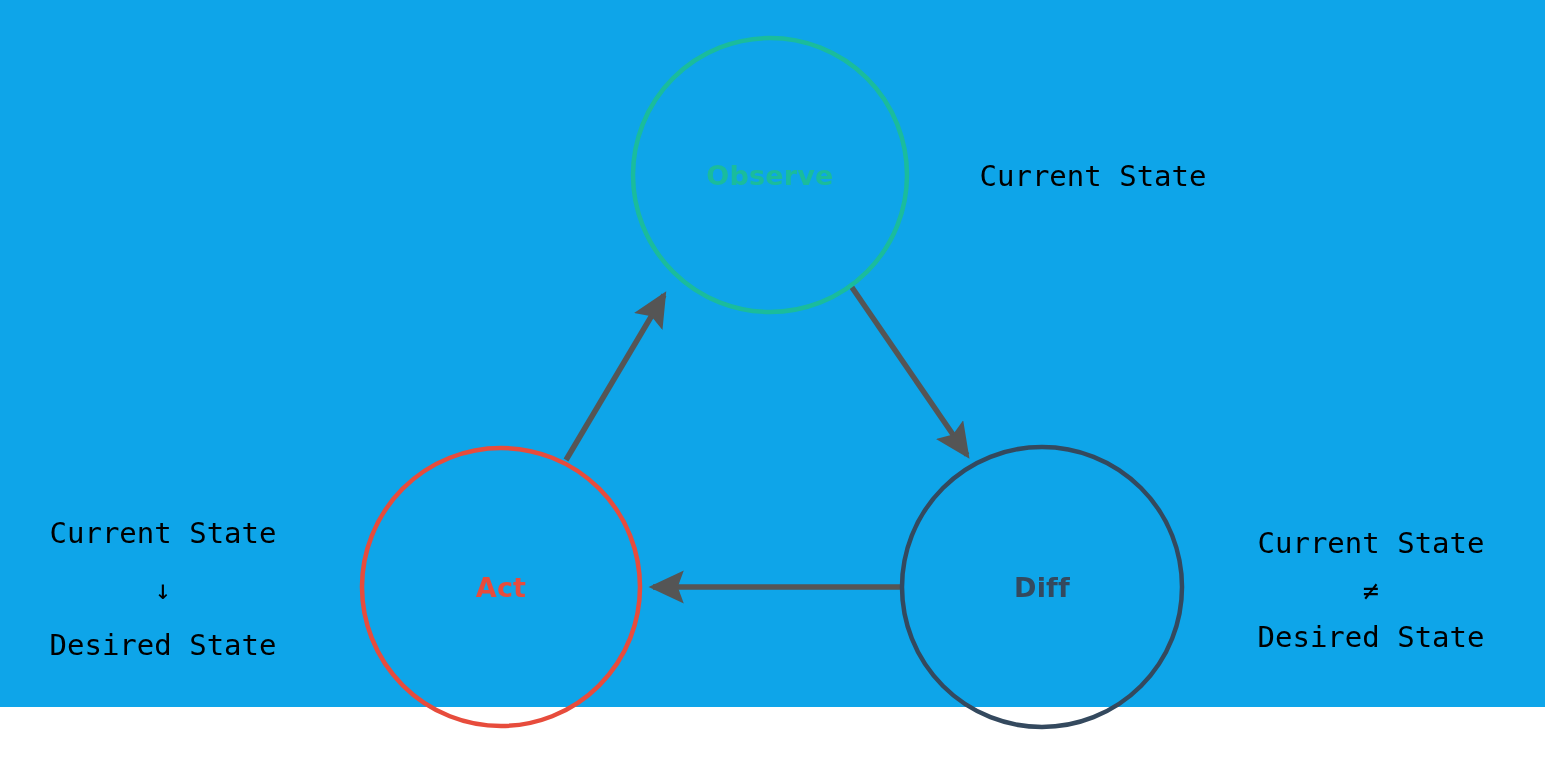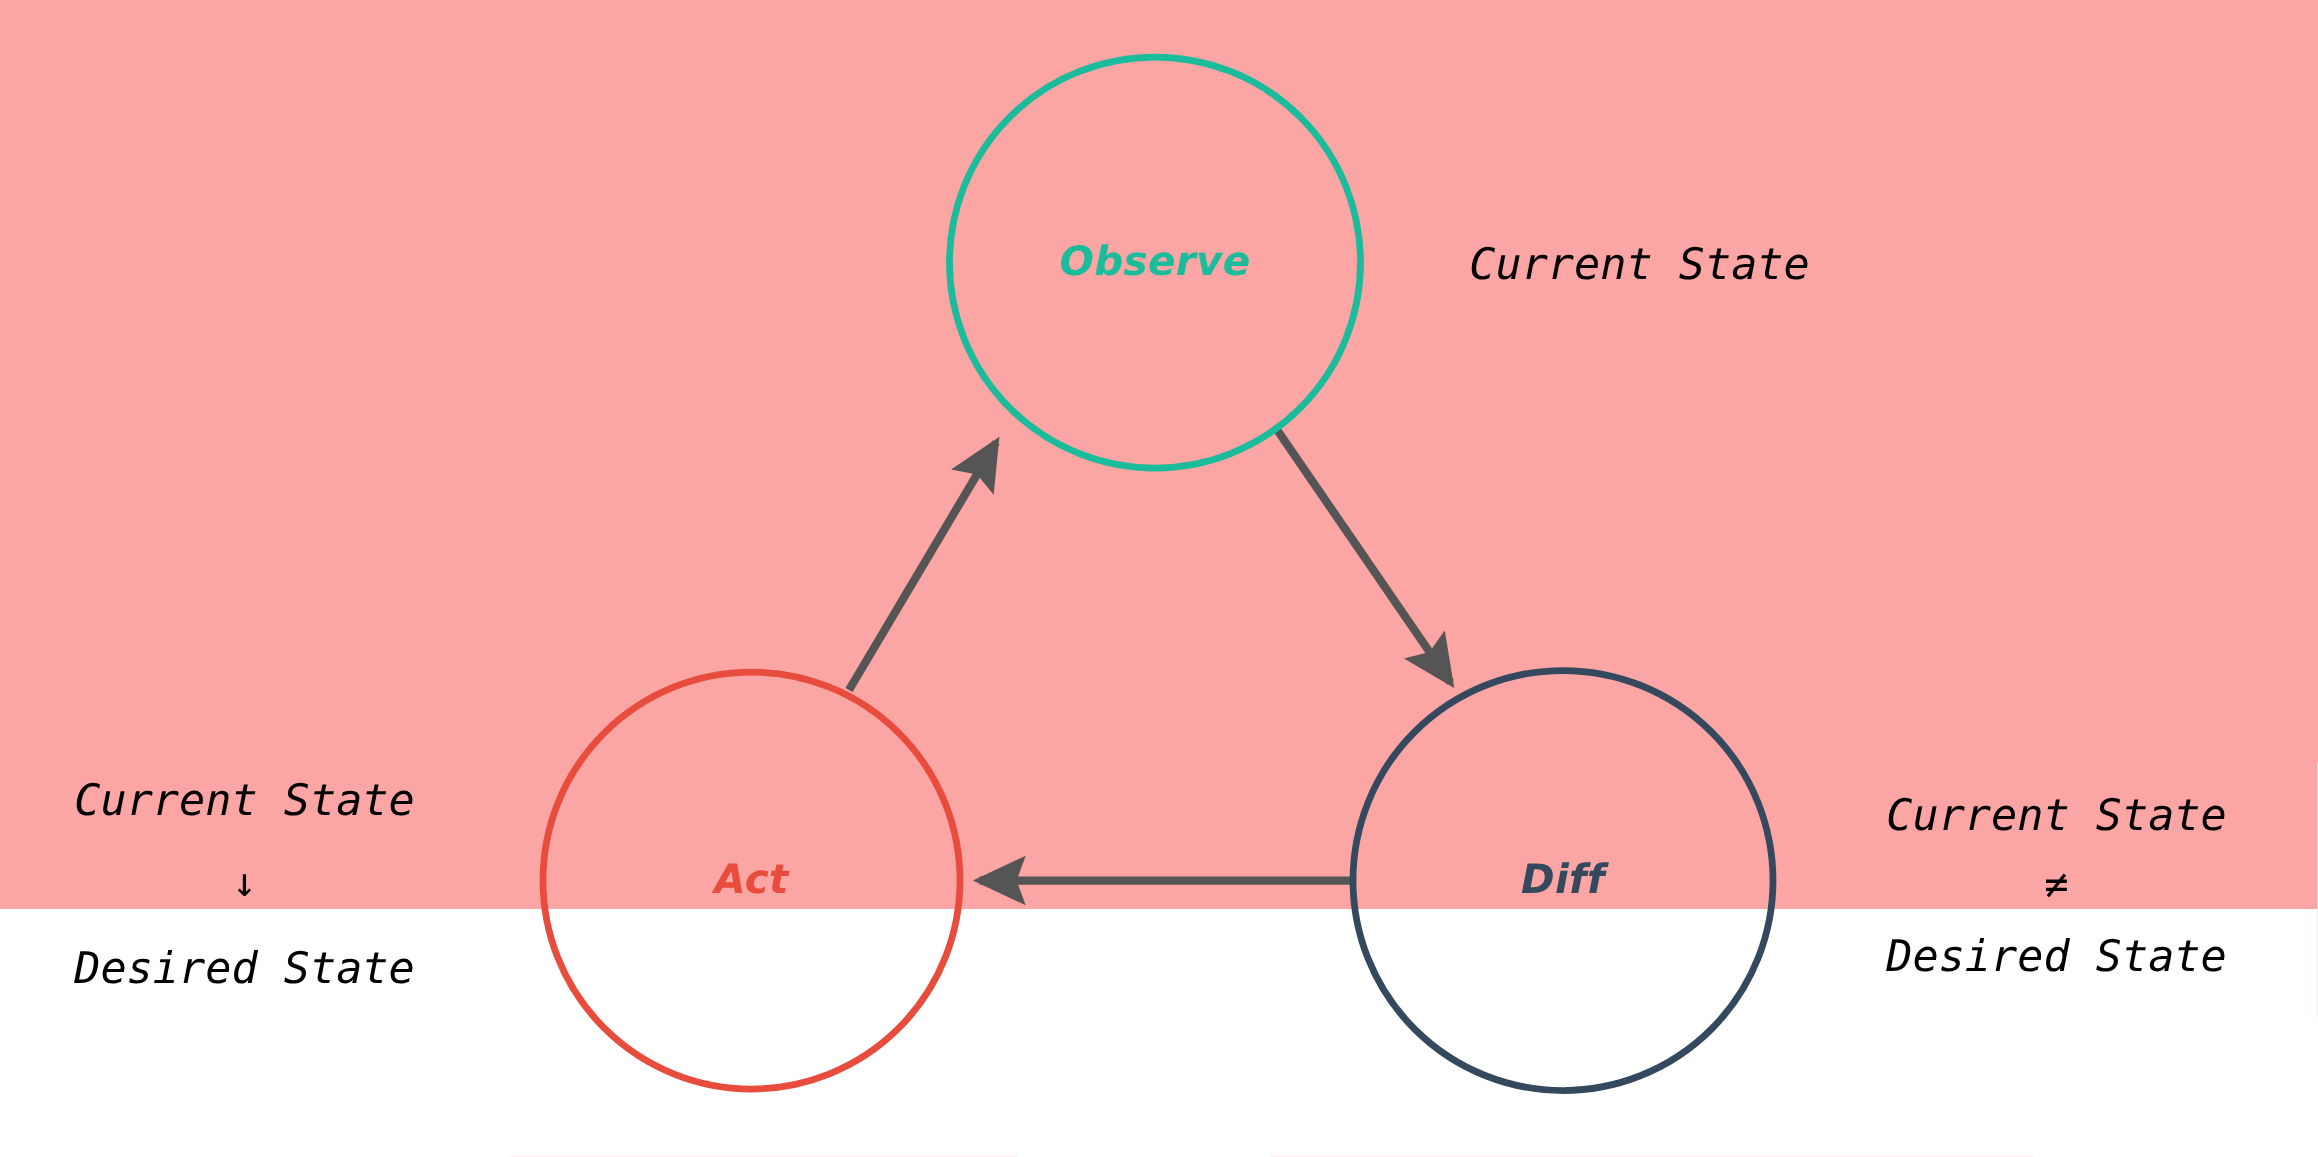--- a/index.html
+++ b/index.html
@@ -9,23 +9,22 @@
   }
   body {
     width: 1545px;
     height: 771px;
     overflow: hidden;
     font-family: "DejaVu Sans", sans-serif;
   }
   #canvas {
     position: relative;
     width: 1545px;
-    height: 606px;
-    background: #fca5a5;
-    font-style: italic;
+    height: 707px;
+    background: #0ea5e9;
   }
   #diagram-svg {
     position: absolute;
     top: 0;
     left: 0;
     width: 1545px;
     height: 771px;
   }
   .node-label {
     font-family: "DejaVu Sans", sans-serif;

